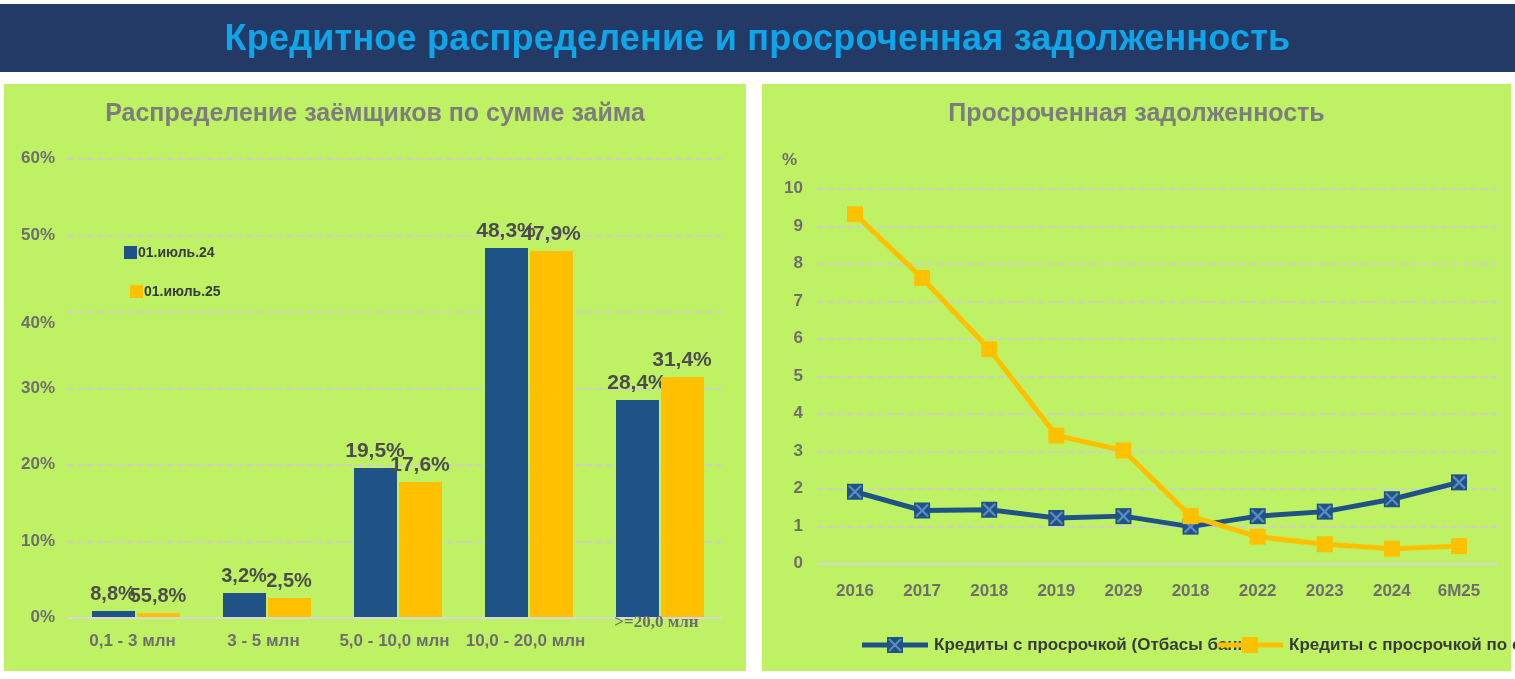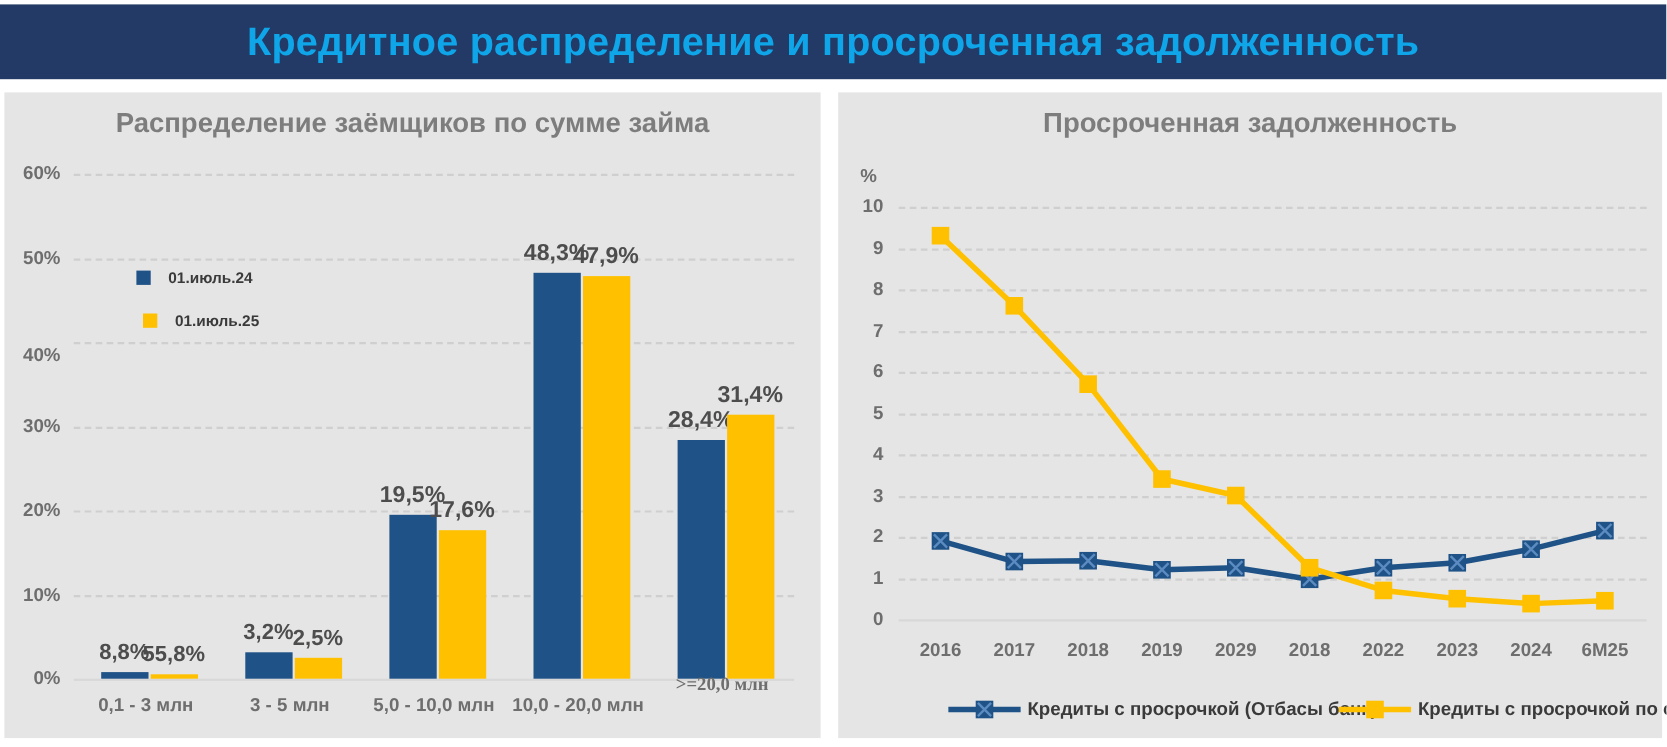--- a/index.html
+++ b/index.html
@@ -24,21 +24,21 @@
     font-size: 36px;
     font-weight: bold;
     letter-spacing: .2px;
     white-space: nowrap;
   }
 
   
   .panel {
     position: absolute;
     top: 84px; height: 587px;
-    background: #e5e5e5;
+    background: #bef264;
   }
   #panel-left  { left: 4px;   width: 742px; }
   #panel-right { left: 762px; width: 749px; }
 
   .panel-title {
     position: absolute; left: 0; top: 14px; width: 100%;
     text-align: center;
     font-size: 25px;
     font-weight: bold;
     color: #7D7D7D;
@@ -72,21 +72,21 @@
   .bar.s0 { background: #1F5286; }
   .bar.s1 { background: #FFC000; }
   .barlabel {
     position: absolute;
     font-size: 19px; font-weight: bold; color: #4D4D4D;
     text-align: center; white-space: nowrap;
     transform: translateX(-50%);
   }
 
   
-  .bl-item { position: absolute; display: flex; align-items: center; gap: 16px; }
+  .bl-item { position: absolute; display: flex; align-items: center; gap: 1px; }
   .bl-swatch { width: 13px; height: 13px; display: block; }
   .bl-text { font-size: 14px; color: #3A3A3A; font-weight: bold; white-space: nowrap; }
 
   
   .lineSvg { position: absolute; left:0; top:0; overflow: visible; }
   .ylabel-unit {
     position: absolute;
     font-size: 17px; font-weight: bold; color: #6E6E6E;
   }
 

